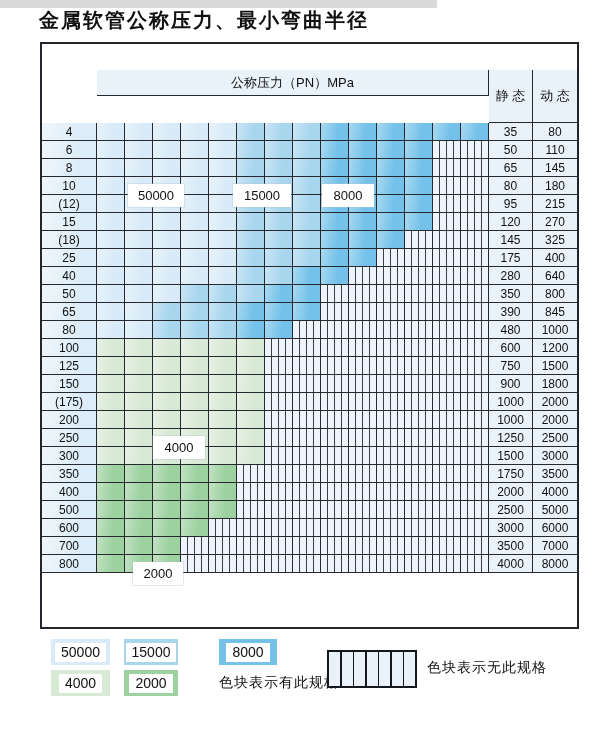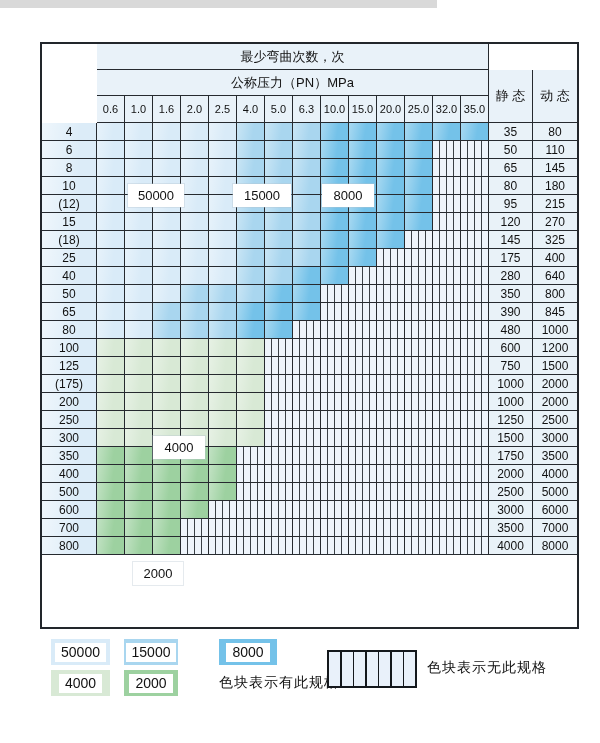--- a/index.html
+++ b/index.html
@@ -83,43 +83,27 @@
     position:absolute; box-sizing:border-box; border:2px solid #14181c;
     background-color:#e9f1fa;
     background-image:repeating-linear-gradient(to right, transparent 0px, transparent 11px, #14181c 11px, #14181c 12.5px);
   }
 </style>
 </head>
 <body>
 
 <div class="page">
   <div class="top-strip"></div>
+  <div class="title">金属软管公称压力、最小弯曲半径</div>
 
   <div class="spec-table">
     <div class="thead">
-      <div class="hcell h-cycles">最少弯曲次数，次</div>
       <div class="hcell h-pn">公称压力（PN）MPa</div>
       <div class="hcell h-static">静 态</div>
       <div class="hcell h-dynamic">动 态</div>
-      <div class="h-press-row">
-          <div class="pcell">0.6</div>
-          <div class="pcell">1.0</div>
-          <div class="pcell">1.6</div>
-          <div class="pcell">2.0</div>
-          <div class="pcell">2.5</div>
-          <div class="pcell">4.0</div>
-          <div class="pcell">5.0</div>
-          <div class="pcell">6.3</div>
-          <div class="pcell">10.0</div>
-          <div class="pcell">15.0</div>
-          <div class="pcell">20.0</div>
-          <div class="pcell">25.0</div>
-          <div class="pcell">32.0</div>
-          <div class="pcell">35.0</div>
-        </div>
     </div>
     <div class="tbody">
         <div class="trow">
           <div class="cell dn">4</div>
           <div class="cell zone" style="background-color: rgb(217, 235, 248);"></div>
           <div class="cell zone" style="background-color: rgb(217, 235, 248);"></div>
           <div class="cell zone" style="background-color: rgb(217, 235, 248);"></div>
           <div class="cell zone" style="background-color: rgb(217, 235, 248);"></div>
           <div class="cell zone" style="background-color: rgb(217, 235, 248);"></div>
           <div class="cell zone" style="background-color: rgb(169, 214, 239);"></div>
@@ -373,20 +357,39 @@
           <div class="cell hatch"></div>
           <div class="cell hatch"></div>
           <div class="cell hatch"></div>
           <div class="cell hatch"></div>
           <div class="cell hatch"></div>
           <div class="cell hatch"></div>
           <div class="cell hatch"></div>
           <div class="cell hatch"></div>
           <div class="cell val stat">750</div>
           <div class="cell val dyn">1500</div>
+        </div>
+        <div class="trow">
+          <div class="cell dn">150</div>
+          <div class="cell zone" style="background-color: rgb(216, 233, 213);"></div>
+          <div class="cell zone" style="background-color: rgb(216, 233, 213);"></div>
+          <div class="cell zone" style="background-color: rgb(216, 233, 213);"></div>
+          <div class="cell zone" style="background-color: rgb(216, 233, 213);"></div>
+          <div class="cell zone" style="background-color: rgb(216, 233, 213);"></div>
+          <div class="cell zone" style="background-color: rgb(216, 233, 213);"></div>
+          <div class="cell hatch"></div>
+          <div class="cell hatch"></div>
+          <div class="cell hatch"></div>
+          <div class="cell hatch"></div>
+          <div class="cell hatch"></div>
+          <div class="cell hatch"></div>
+          <div class="cell hatch"></div>
+          <div class="cell hatch"></div>
+          <div class="cell val stat">900</div>
+          <div class="cell val dyn">1800</div>
         </div>
         <div class="trow">
           <div class="cell dn">(175)</div>
           <div class="cell zone" style="background-color: rgb(216, 233, 213);"></div>
           <div class="cell zone" style="background-color: rgb(216, 233, 213);"></div>
           <div class="cell zone" style="background-color: rgb(216, 233, 213);"></div>
           <div class="cell zone" style="background-color: rgb(216, 233, 213);"></div>
           <div class="cell zone" style="background-color: rgb(216, 233, 213);"></div>
           <div class="cell zone" style="background-color: rgb(216, 233, 213);"></div>
           <div class="cell hatch"></div>

